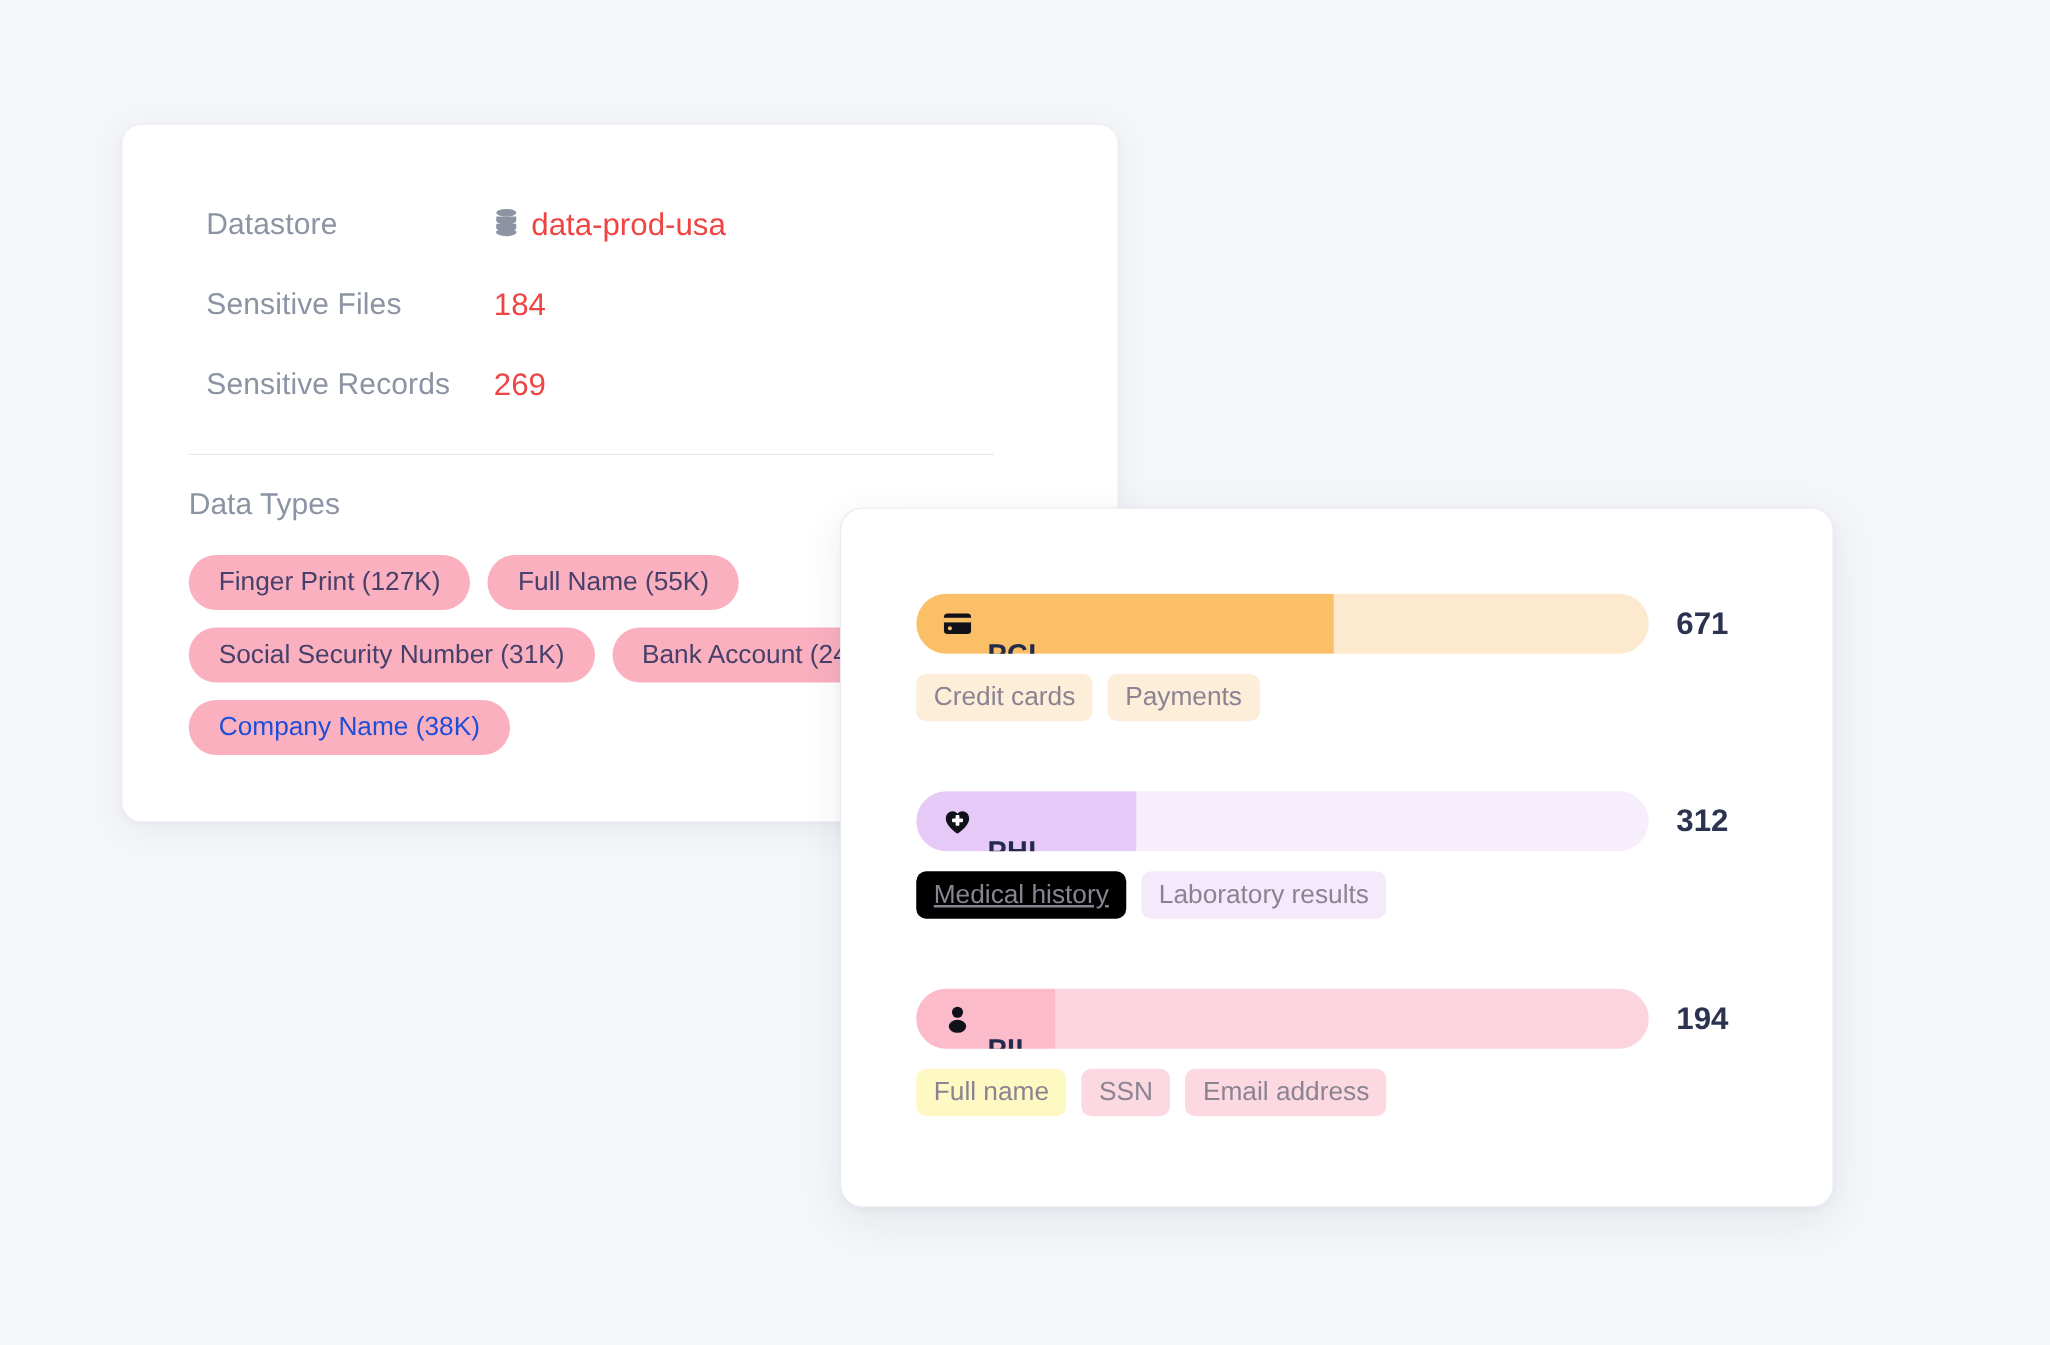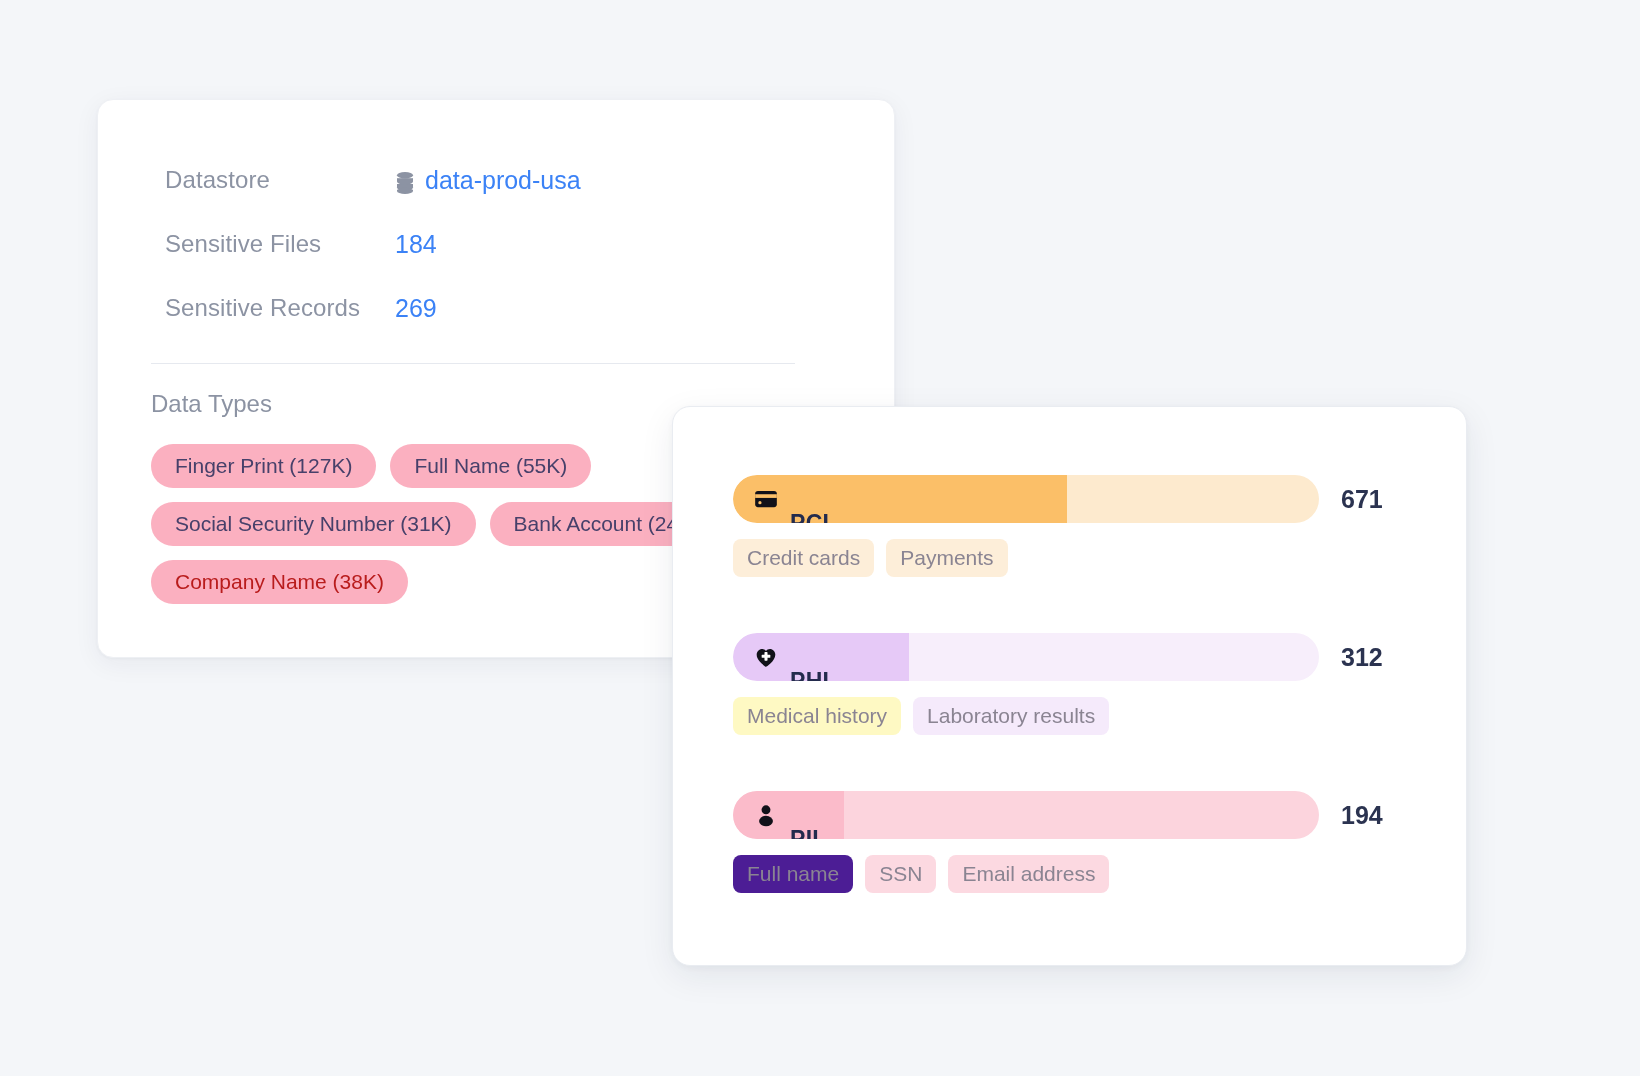--- a/index.html
+++ b/index.html
@@ -42,24 +42,24 @@
     height: 64px;
   }
   .srow-label {
     width: 230px;
     font-size: 24px;
     color: #8c93a3;
     letter-spacing: 0.1px;
   }
   .srow-value {
     font-size: 25px;
-    color: #3b82f6;
+    color: #ef4444;
     font-weight: 500;
     display: flex;
-    align-items: flex-end;
+    align-items: flex-start;
     gap: 10px;
   }
   .db-icon { display: inline-flex; align-items: center; }
 
   .divider {
     position: absolute;
     left: 53px;
     top: 263px;
     width: 644px;
     height: 1px;
@@ -212,21 +212,21 @@
 
     <div class="divider"></div>
 
     <div class="datatypes-title">Data Types</div>
 
     <div class="chips">
       <span class="chip" style="background: rgb(251, 176, 192); color: rgb(71, 64, 106);">Finger Print (127K)</span>
       <span class="chip" style="background: rgb(251, 176, 192); color: rgb(71, 64, 106);">Full Name (55K)</span>
       <span class="chip" style="background: rgb(251, 176, 192); color: rgb(71, 64, 106);">Social Security Number (31K)</span>
       <span class="chip" style="background: rgb(251, 176, 192); color: rgb(71, 64, 106);">Bank Account (24K)</span>
-      <span class="chip" style="background: rgb(251, 176, 192); color: #b91c1c;">Company Name (38K)</span>
+      <span class="chip" style="background: rgb(251, 176, 192); color: #1d4ed8;">Company Name (38K)</span>
     </div>
 
   </div>
 
   <div class="card-compliance">
     <div class="bar-groups">
 
       <div class="bar-group">
         <div class="bar-line">
           <div class="track" style="background: rgb(253, 234, 206);">
@@ -261,21 +261,21 @@
                   <rect x="10.6" y="7.4" width="2.8" height="8" rx="0.6" fill="#ffffff"></rect>
                   <rect x="8" y="10" width="8" height="2.8" rx="0.6" fill="#ffffff"></rect>
                 </svg>
               </span>
               <span class="bar-name">PHI</span>
             </div>
           </div>
           <span class="bar-value">312</span>
         </div>
         <div class="tag-row">
-          <span class="tag" style="background: #fef9c3;">Medical history</span>
+          <span class="tag" style="background: #000000; text-decoration: underline;">Medical history</span>
           <span class="tag" style="background: rgb(245, 234, 251);">Laboratory results</span>
         </div>
       </div>
 
       <div class="bar-group">
         <div class="bar-line">
           <div class="track" style="background: rgb(252, 212, 221);">
             <div class="fill" style="background: rgb(251, 187, 202); width: 19%;"></div>
             <div class="track-inner">
               <span class="bar-icon">
@@ -283,21 +283,21 @@
                   <circle cx="12" cy="7.2" r="4.1" fill="#111119"></circle>
                   <ellipse cx="12" cy="17.6" rx="6.4" ry="4.8" fill="#111119"></ellipse>
                 </svg>
               </span>
               <span class="bar-name">PII</span>
             </div>
           </div>
           <span class="bar-value">194</span>
         </div>
         <div class="tag-row">
-          <span class="tag" style="background: #4c1d95;">Full name</span>
+          <span class="tag" style="background: #fef9c3;">Full name</span>
           <span class="tag" style="background: rgb(252, 217, 225);">SSN</span>
           <span class="tag" style="background: rgb(252, 217, 225);">Email address</span>
         </div>
       </div>
 
     </div>
   </div>
 
 </div>
 

